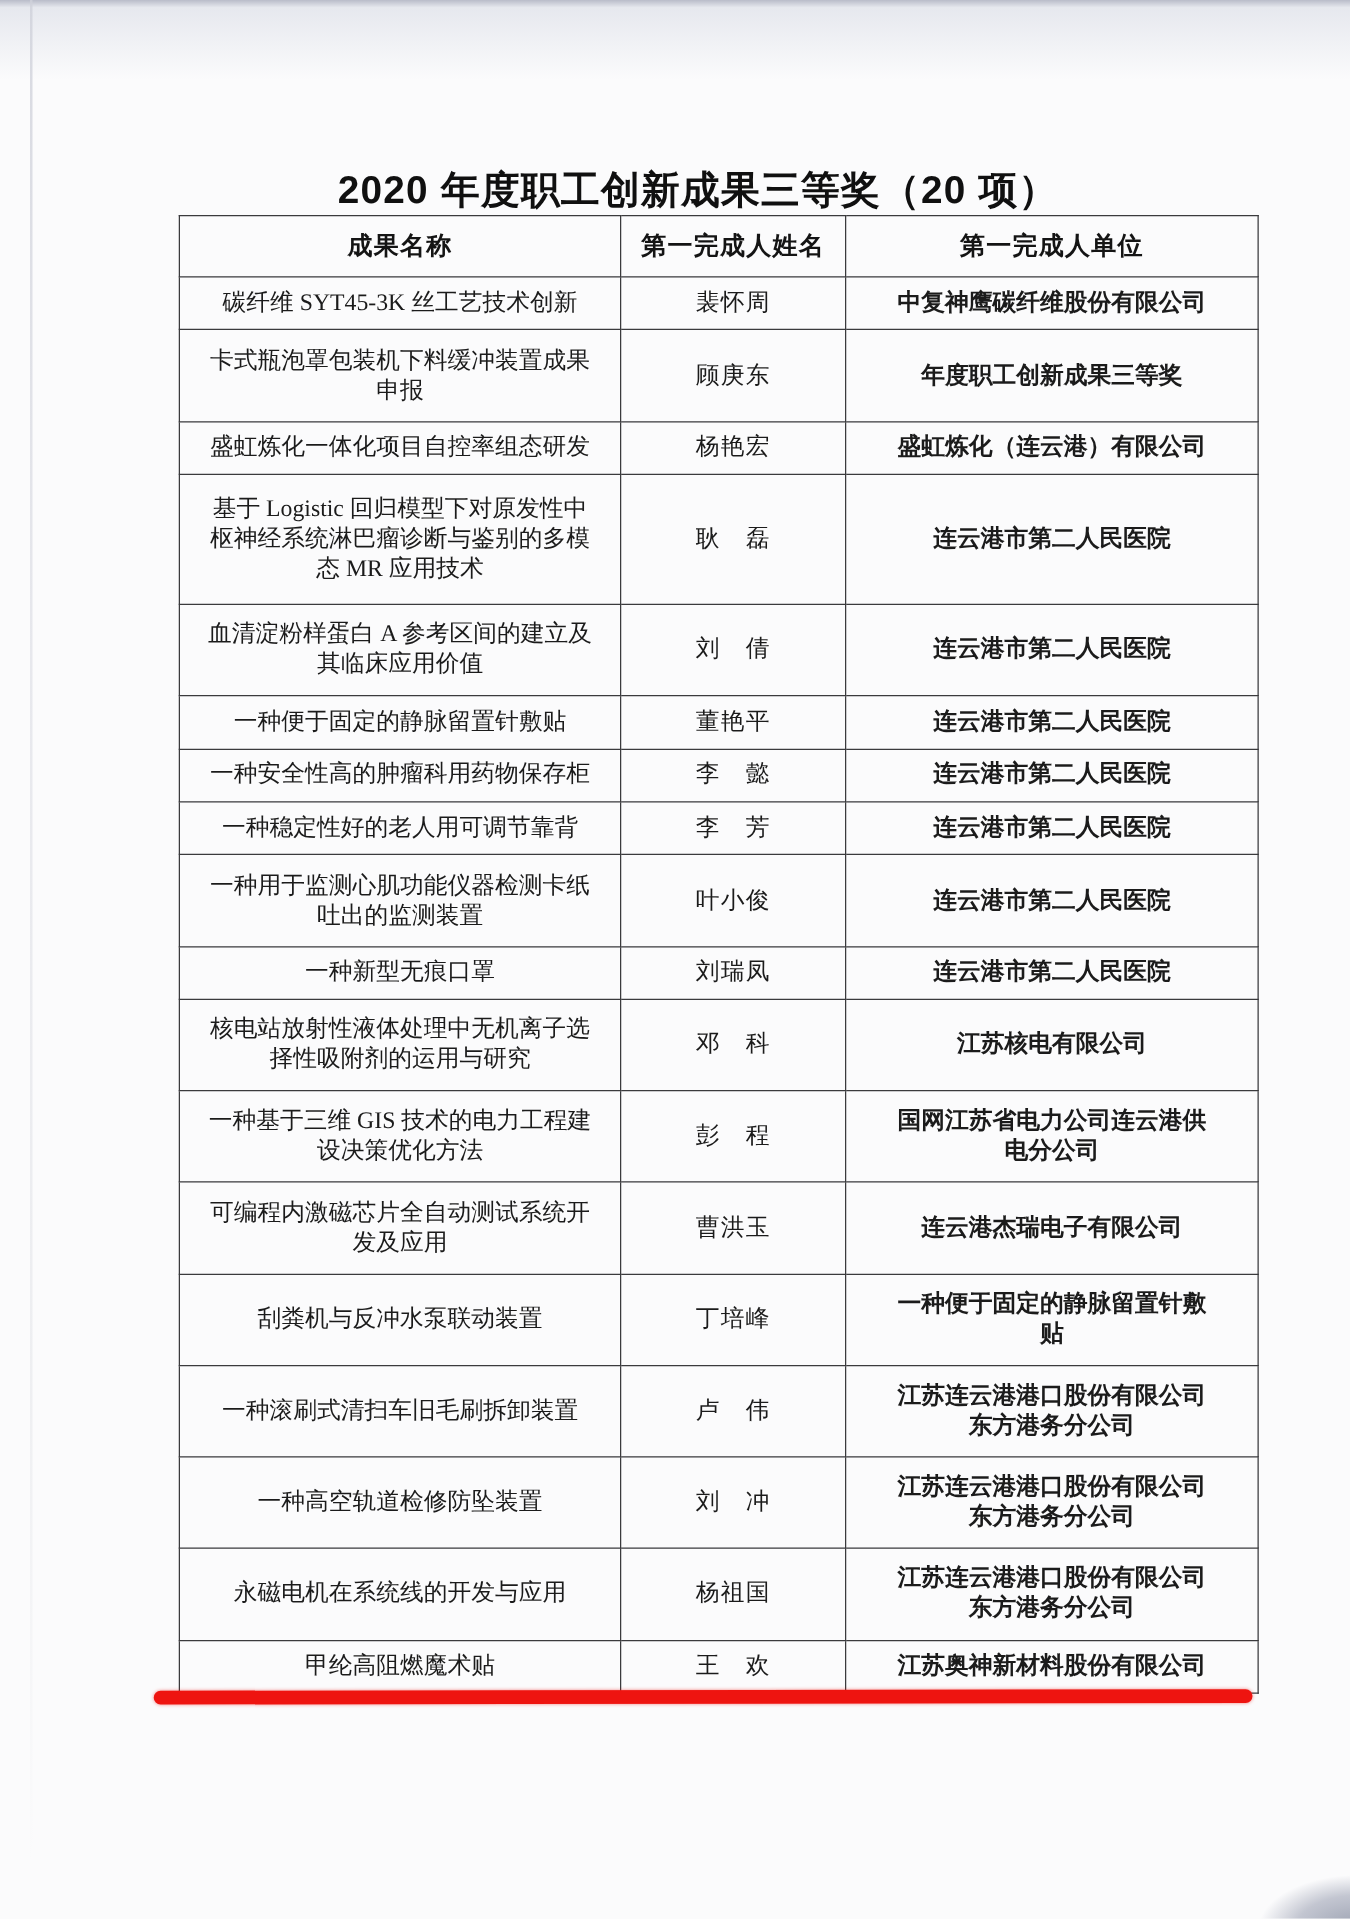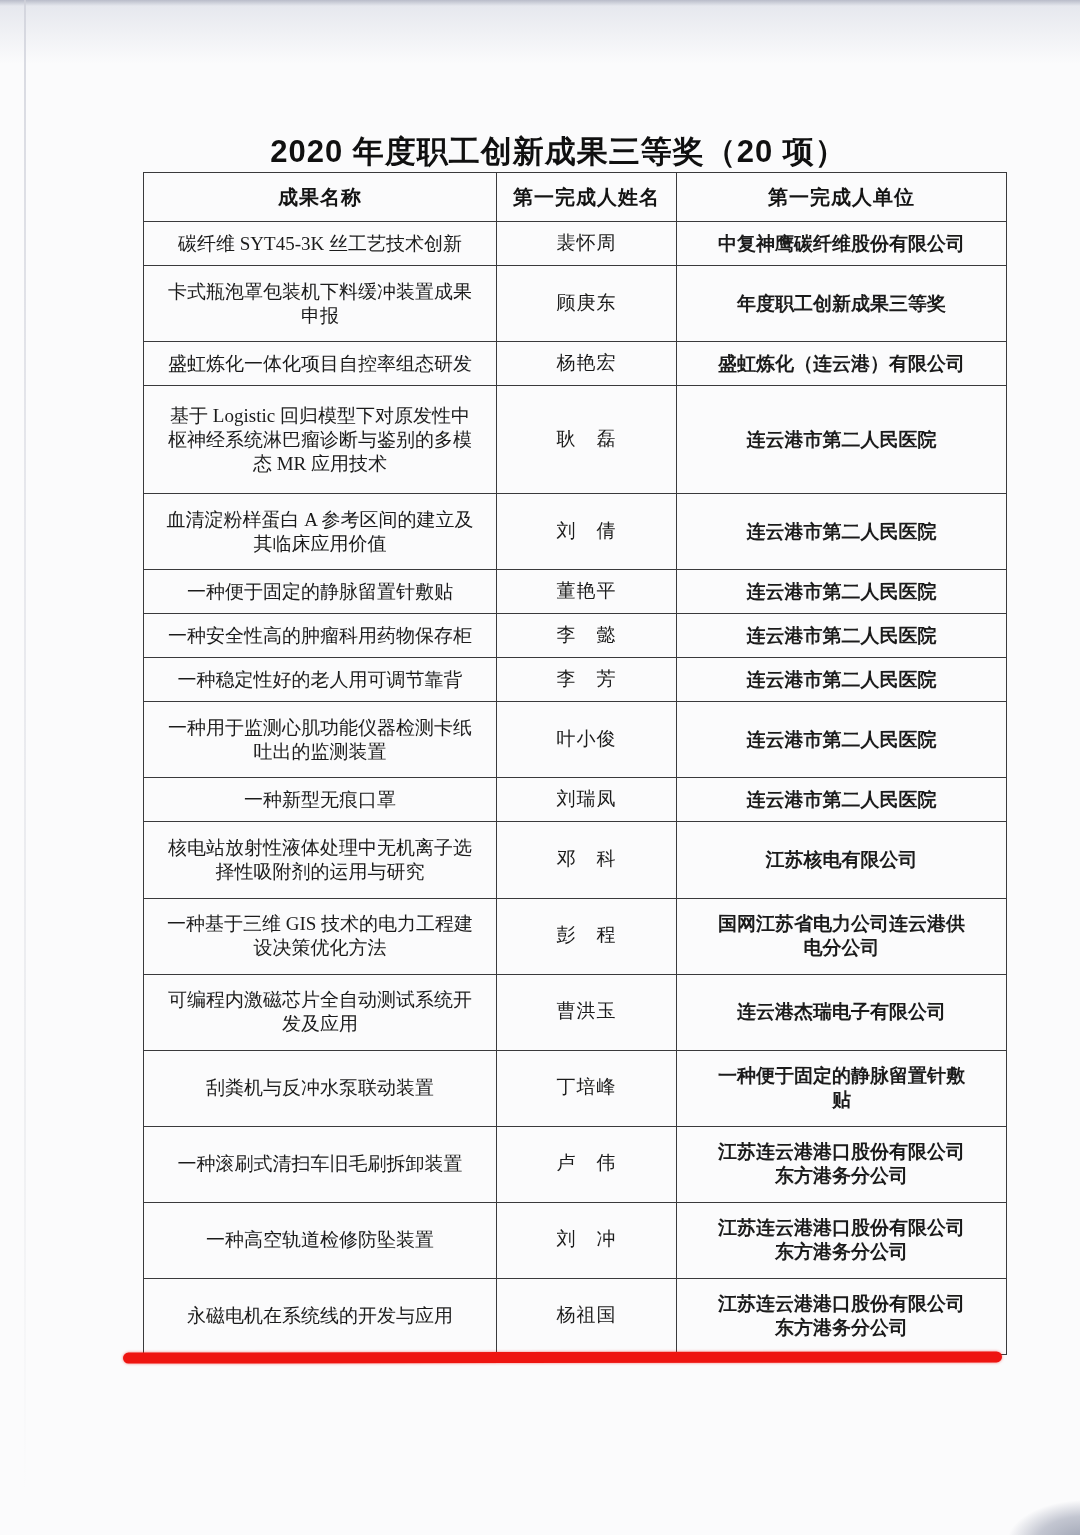--- a/index.html
+++ b/index.html
@@ -157,18 +157,23 @@
         <tr>
           <td class="col-achievement">一种高空轨道检修防坠装置</td>
           <td class="col-name">刘　冲</td>
           <td class="col-unit">江苏连云港港口股份有限公司东方港务分公司</td>
         </tr>
         <tr>
           <td class="col-achievement">永磁电机在系统线的开发与应用</td>
           <td class="col-name">杨祖国</td>
           <td class="col-unit">江苏连云港港口股份有限公司东方港务分公司</td>
         </tr>
+        <tr>
+          <td class="col-achievement">甲纶高阻燃魔术贴</td>
+          <td class="col-name">王　欢</td>
+          <td class="col-unit">江苏奥神新材料股份有限公司</td>
+        </tr>
       </tbody>
   </table>
 </div>
 
 <div class="red-underline" style="background: rgb(238, 20, 16);"></div>
 <div class="scan-corner-shadow"></div>
 
 </body></html>

